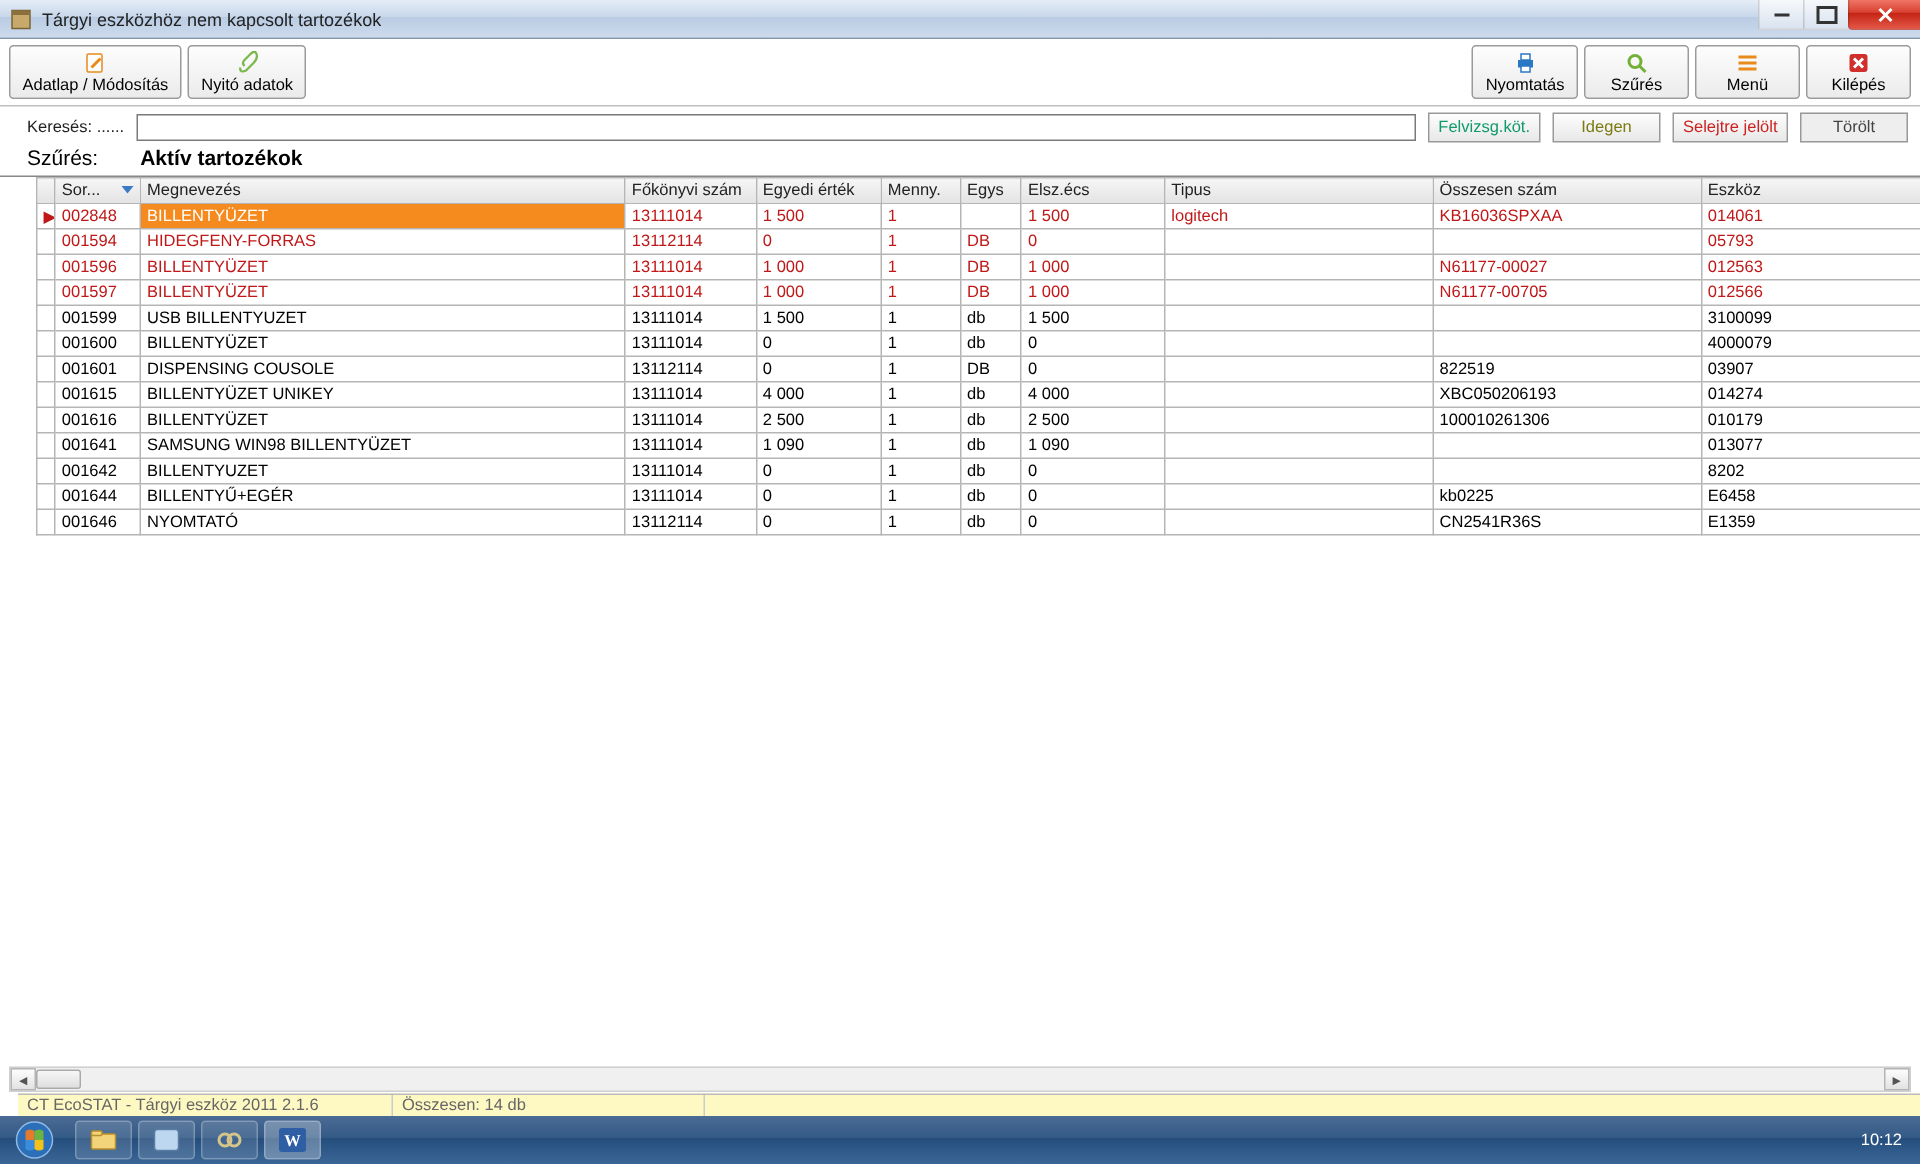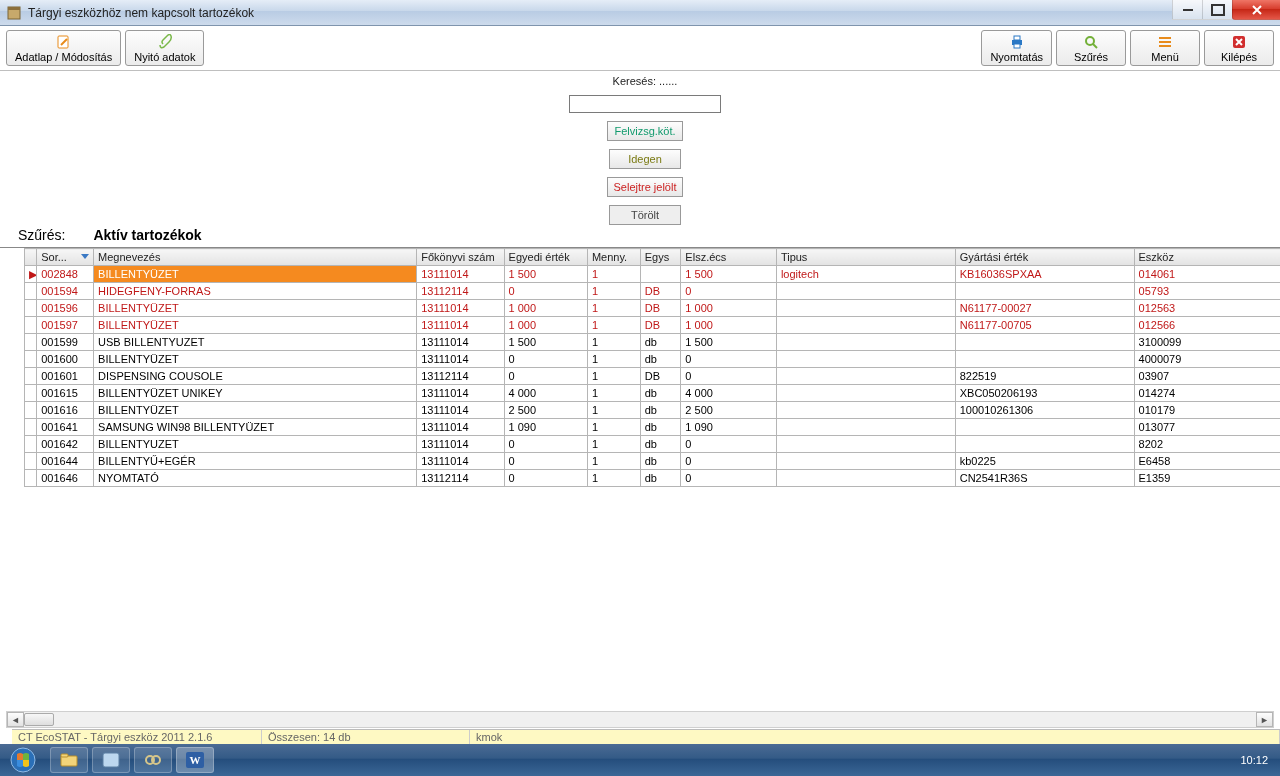--- a/index.html
+++ b/index.html
@@ -69,21 +69,20 @@
   .ic-clip { color:#7ab84a; }
   .ic-print { color:#2a78c5; }
   .ic-filter { color:#73b038; }
   .ic-menu { color:#e88b1b; }
   .ic-close { color:#d12e2e; }
 
   
   .search-row {
     display:flex; align-items:center; gap:8px;
     padding:4px 8px 2px 18px;
-    flex-direction:column;
   }
   .lbl { font-size:11px; color:#222; }
   .search-input {
     flex:1 1 auto;
     height:18px;
     border:1px solid #7a7a7a;
     padding:1px 4px;
     font-size:11px;
   }
   .legend-btn {
@@ -323,21 +322,21 @@
     <tr>
       <th class="c-mark"></th>
       <th class="c-sor sort">Sor...</th>
       <th class="c-name">Megnevezés</th>
       <th class="c-fk">Főkönyvi szám</th>
       <th class="c-egy">Egyedi érték</th>
       <th class="c-men">Menny.</th>
       <th class="c-egys">Egys</th>
       <th class="c-elsz">Elsz.écs</th>
       <th class="c-tip">Tipus</th>
-      <th class="c-gy">Gyártási érték</th>
+      <th class="c-gy">Összesen szám</th>
       <th class="c-esz">Eszköz</th>
     </tr>
   </thead>
   <tbody id="grid-body">
         <tr class="row-red row-sel">
           <td class="c-mark">▶</td>
           <td class="c-sor">002848</td>
           <td class="c-name">BILLENTYÜZET</td>
           <td class="c-fk">13111014</td>
           <td class="c-egy num">1 500</td>
@@ -511,21 +510,20 @@
 <div class="hscroll">
   <div class="arrow">◄</div>
   <div class="thumb"></div>
   <div class="track"></div>
   <div class="arrow">►</div>
 </div>
 
 <div class="statusbar">
   <div class="sb-a">CT EcoSTAT - Tárgyi eszköz 2011 2.1.6</div>
   <div class="sb-b">Összesen: 14 db</div>
-  <div class="sb-c">kmok</div>
 </div>
 
 <div class="taskbar">
   <div class="start-orb">
     <svg viewBox="0 0 26 26">
         <circle cx="13" cy="13" r="12" fill="#2a6fb7" stroke="#8fb9e4"></circle>
       <path d="M7 7 Q10 5 13 7 L13 13 L7 13 Z" fill="#e47a2e"></path>
       <path d="M13 7 Q16 5 19 7 L19 13 L13 13 Z" fill="#6cb33f"></path>
       <path d="M7 13 L13 13 L13 19 Q10 21 7 19 Z" fill="#3a8dde"></path>
       <path d="M13 13 L19 13 L19 19 Q16 21 13 19 Z" fill="#f2c21a"></path>

